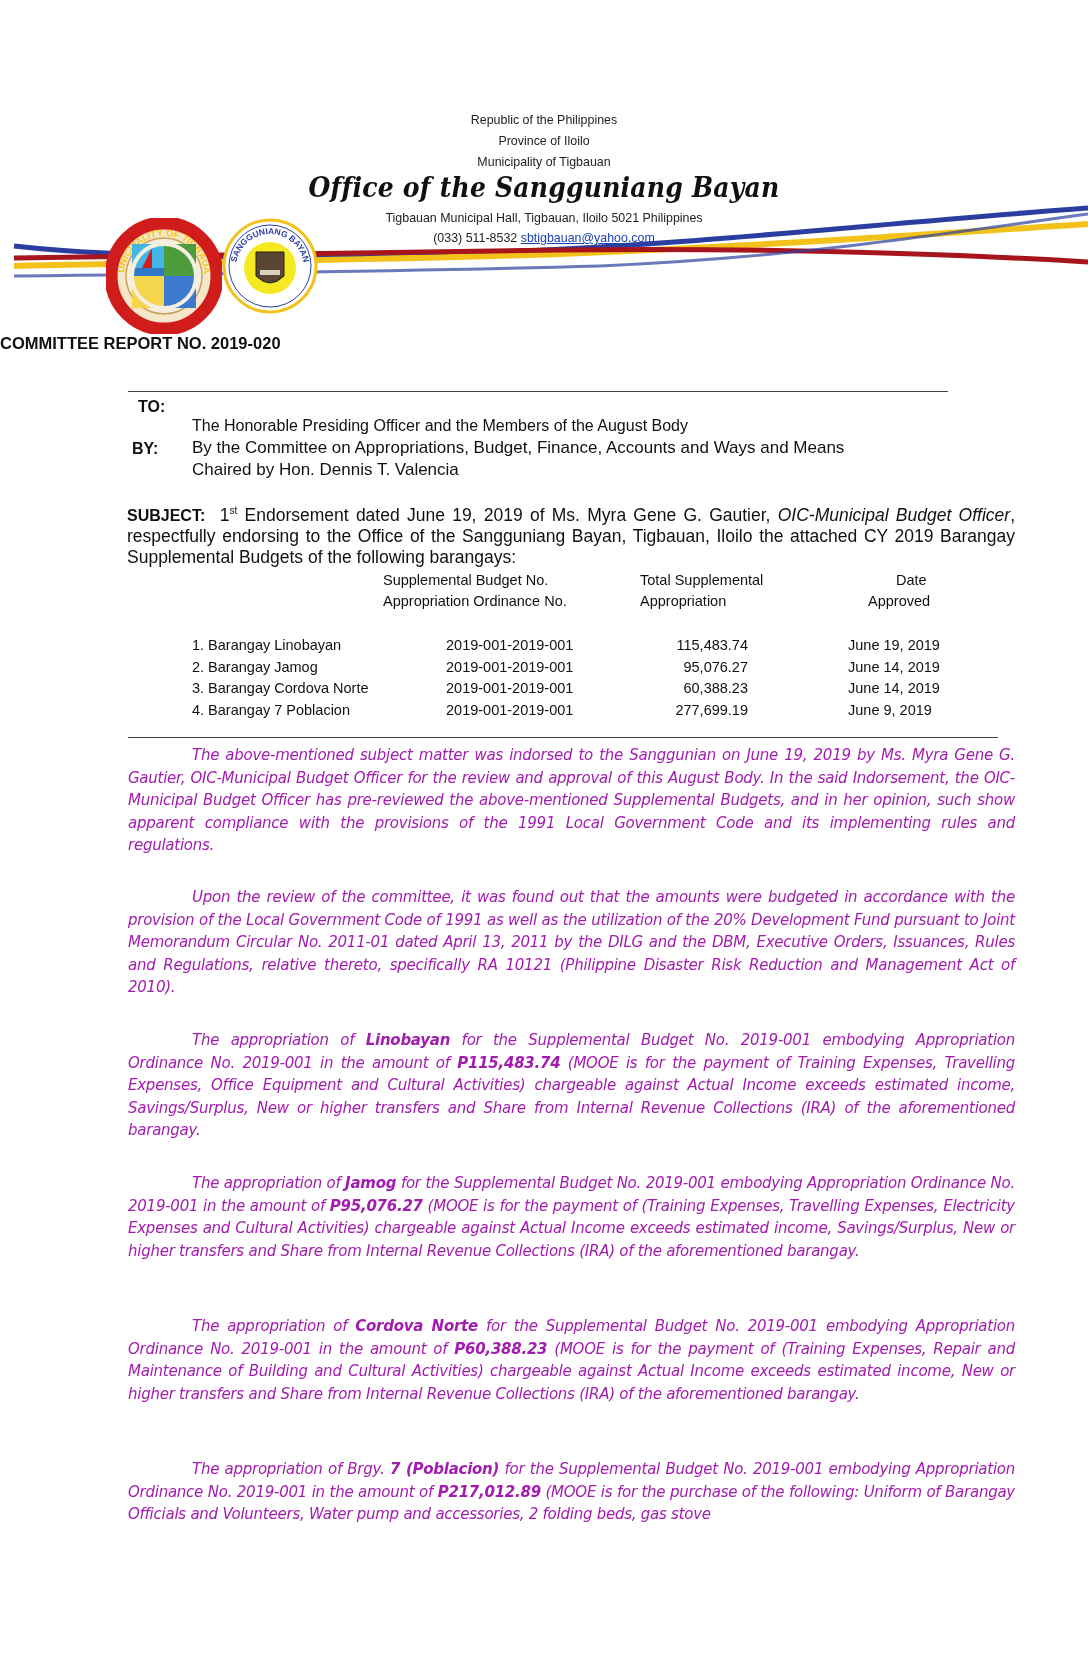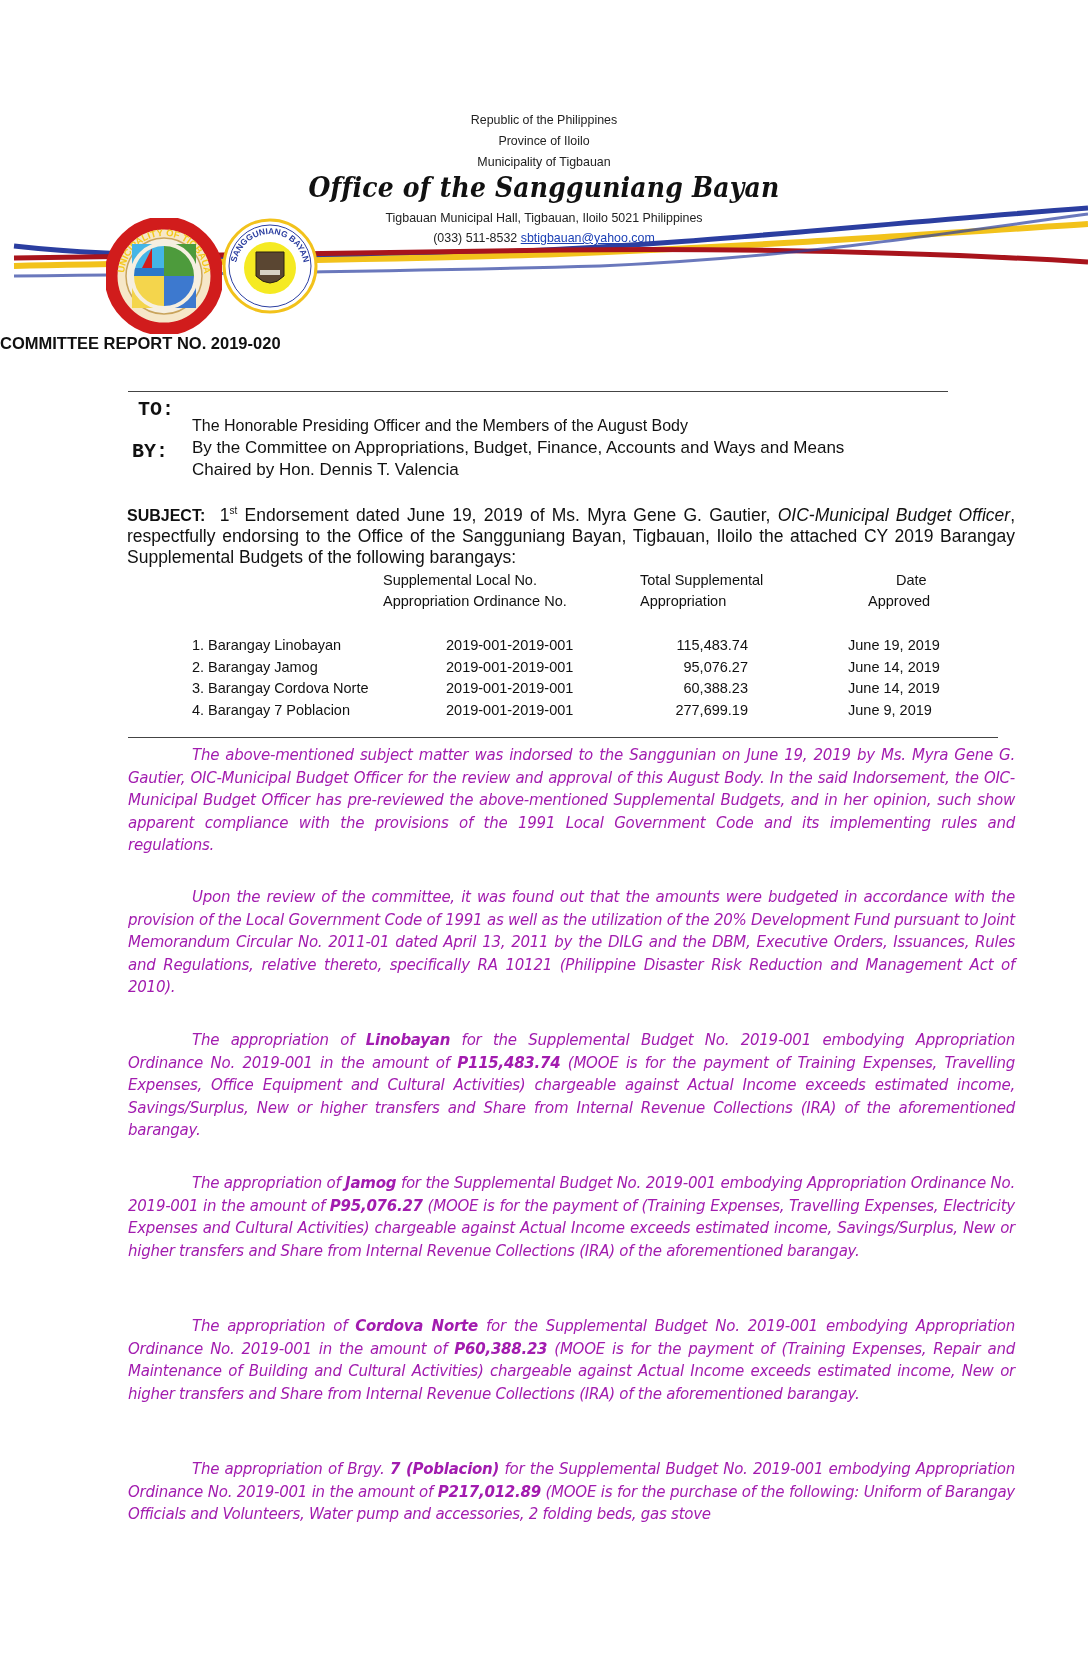--- a/index.html
+++ b/index.html
@@ -3,21 +3,21 @@
 <meta charset="utf-8">
 <style>
   html, body { margin:0; padding:0; background:#ffffff; }
   body { width:1088px; height:1664px; position:relative; overflow:hidden; color:#111; }
   .abs { position:absolute; }
   .lh-line { position:absolute; left:0; width:1088px; text-align:center; font-family:"Liberation Sans",sans-serif; font-size:13.5px; color:#222; transform:scaleX(0.92); }
   .office-title { position:absolute; left:0; width:1088px; text-align:center; font-family:"DejaVu Serif",serif; font-style:italic; font-weight:bold; font-size:27px; color:#111; transform:scaleX(0.93); letter-spacing:0.2px; }
   .email-link { color:#1a3fb5; text-decoration:underline; }
   .report-title { position:absolute; left:0; width:1088px; text-align:left; font-family:"Liberation Sans",sans-serif; font-weight:bold; font-size:16.5px; top:334px; }
   .rule { position:absolute; height:0; border-top:1px solid #444; }
-  .lbl { position:absolute; font-family:Liberation Mono, monospace; font-weight:bold; font-size:20px; }
+  .lbl { position:absolute; font-family:Liberation Sans, sans-serif; font-weight:bold; font-size:16px; }
   .txt { position:absolute; font-family:"Liberation Sans",sans-serif; font-size:17px; line-height:22px; }
   .subject { position:absolute; left:127px; top:500px; width:888px; font-family:"Liberation Sans",sans-serif; font-size:17.5px; line-height:21px; text-align:justify; }
   .subject .s-lbl { font-weight:bold; font-size:16px; }
   .tbl-text { position:absolute; font-family:"Liberation Sans",sans-serif; font-size:14.5px; color:#111; white-space:nowrap; }
   .para { position:absolute; left:128px; width:887px; font-family:"DejaVu Sans",sans-serif; font-style:italic; font-size:15px; line-height:22.6px; text-align:justify; letter-spacing:-0.25px; color:#a21caf; }
   .para .ind { display:inline-block; width:64px; }
   .para b { font-weight:bold; }
 </style>
 </head>
 <body>
@@ -78,21 +78,21 @@
 
 <div class="lbl" style="left:132px;top:440px;">BY:</div>
 <div class="txt" style="left:192px;top:437px;">By the Committee on Appropriations, Budget, Finance, Accounts and Ways and Means</div>
 <div class="txt" style="left:192px;top:459px;">Chaired by Hon. Dennis T. Valencia</div>
 
 <div class="subject">
   <span class="s-lbl">SUBJECT:</span>
   <span>&nbsp;</span><span>1</span><sup style="font-size:10px;">st</sup><span> Endorsement dated June 19, 2019 of Ms. Myra Gene G. Gautier, </span><i>OIC-Municipal Budget Officer</i><span>, respectfully endorsing to the Office of the Sangguniang Bayan, Tigbauan, Iloilo the attached CY 2019 Barangay Supplemental Budgets of the following barangays:</span>
 </div>
 
-<div class="tbl-text" style="left:383px;top:572px;">Supplemental Local No.</div>
+<div class="tbl-text" style="left:383px;top:572px;">Supplemental Budget No.</div>
 <div class="tbl-text" style="left:383px;top:593px;">Appropriation Ordinance No.</div>
 <div class="tbl-text" style="left:640px;top:572px;">Total Supplemental</div>
 <div class="tbl-text" style="left:640px;top:593px;">Appropriation</div>
 <div class="tbl-text" style="left:896px;top:572px;">Date</div>
 <div class="tbl-text" style="left:868px;top:593px;">Approved</div>
 
 <div>
   <div class="tbl-text" style="left:192px;top:637px;">1. Barangay Linobayan</div>
   <div class="tbl-text" style="left:446px;top:637px;">2019-001-2019-001</div>
   <div class="tbl-text" style="left:640px;top:637px;width:108px;text-align:right;">115,483.74</div>

